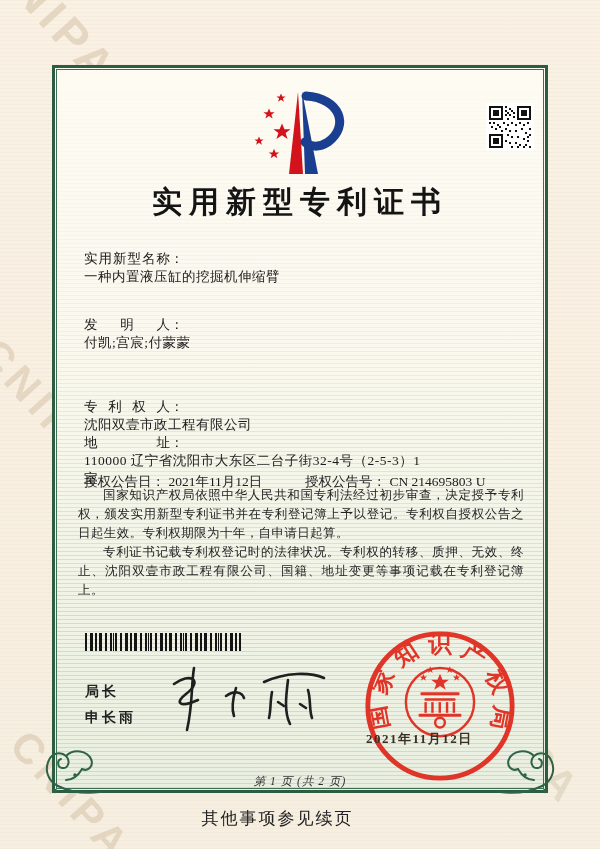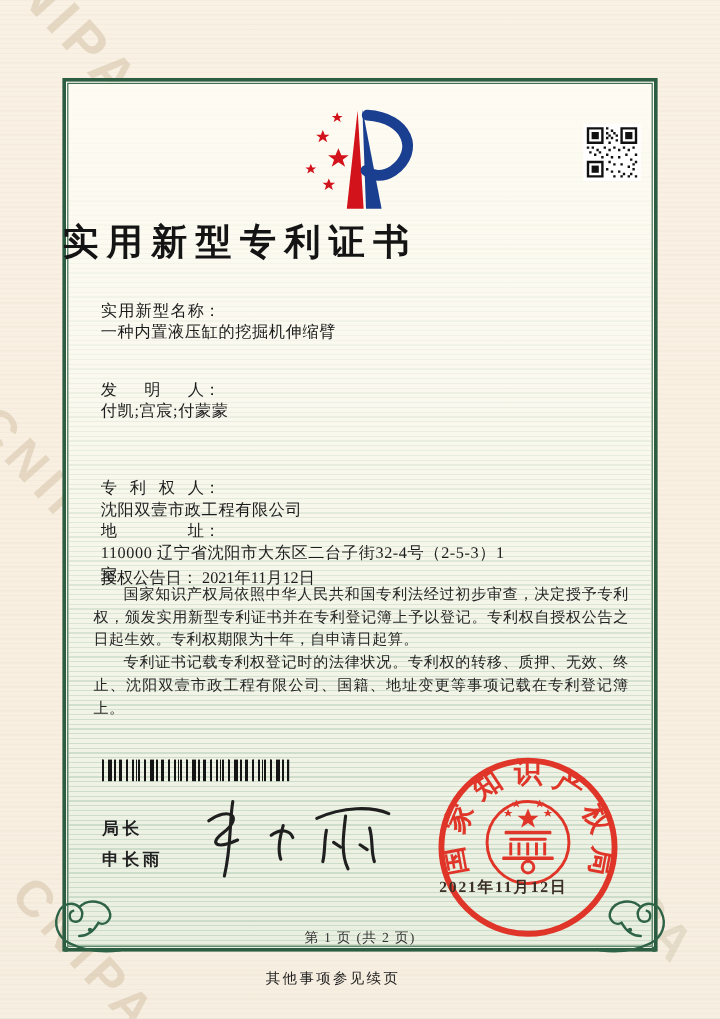--- a/index.html
+++ b/index.html
@@ -27,21 +27,21 @@
     background:repeating-linear-gradient(0deg, rgba(124,170,138,0.28) 0 1px, transparent 1px 4px);
     -webkit-mask-image:linear-gradient(180deg, transparent 0%, rgba(0,0,0,.35) 35%, black 75%);
     mask-image:linear-gradient(180deg, transparent 0%, rgba(0,0,0,.35) 35%, black 75%);
   }
   .content{ position:absolute; inset:0; z-index:2; }
 
   .cert-no{ position:absolute; left:80px; top:98px; font-size:13.5px; letter-spacing:1px; color:#2a2a2a; }
   .logo{ position:absolute; left:248px; top:86px; }
   .qr{ position:absolute; left:486px; top:103px; }
   .title{
-    position:absolute; left:52px; top:182px; width:496px; 
+    position:absolute; left:52px; top:182px; width:496px; text-align:center;
     font-size:30px; font-weight:bold; letter-spacing:7px; color:#141414;
   }
 
   .frow{ position:absolute; left:84px; font-size:13.5px; color:#1c1c1c; width:440px; }
   .flabel{ display:inline-block; width:86px; text-align:justify; text-align-last:justify; vertical-align:top; }
   .fcolon{ display:inline-block; vertical-align:top; }
   .fvalue{ display:inline-block; width:340px; vertical-align:top; line-height:18px; letter-spacing:.5px; }
   .grant-pair{ position:absolute; font-size:13.5px; color:#1c1c1c; white-space:nowrap; }
 
   .paras{ position:absolute; left:78px; top:486px; width:446px; font-size:12.5px;
@@ -64,23 +64,23 @@
   .seal-date{
     position:absolute; left:366px; top:730px; width:150px; font-size:13px; font-weight:600;
     letter-spacing:1.5px; color:#3a2f26; white-space:nowrap;
   }
 
   .flourish{ position:absolute; z-index:3; }
   .flourish.left{ left:42px; top:748px; }
   .flourish.right{ left:498px; top:748px; transform:scaleX(-1); }
 
   .page-num{ position:absolute; left:52px; top:774px; width:496px; text-align:center;
-             font-size:11.5px; color:#333; letter-spacing:1px; }
+             font-size:11.5px; color:#333; letter-spacing:1px;font-style:italic; }
   .cont-note{ position:absolute; left:0; top:807px; width:555px; text-align:center;
-              font-size:12px; color:#222; letter-spacing:2px; }
+              font-size:17px; color:#222; letter-spacing:2px; }
 </style>
 </head>
 <body>
 
 <div class="page">
 
   <div class="watermark" style="left:-32px; top:-12px; font-size:46px;">CNIPA</div>
   <div class="watermark" style="left:402px; top:238px; font-size:44px; color:rgba(200,196,168,0.42);">CNIPA</div>
   <div class="watermark" style="left:-38px; top:380px; font-size:42px;">CNIPA</div>
   <div class="watermark" style="left:-8px; top:772px; font-size:42px;">CNIPA</div>
@@ -135,20 +135,24 @@
       <span class="fvalue">沈阳双壹市政工程有限公司</span>
     </div>
     <div class="frow" style="top:434px;">
       <span class="flabel">地址</span><span class="fcolon">：</span>
       <span class="fvalue">110000 辽宁省沈阳市大东区二台子街32-4号（2-5-3）1室</span>
     </div>
 
     <div class="grant-pair" style="left:84px; top:473px;">
       <span>授权公告日</span><span>：</span>
       <span>2021年11月12日</span>
+    </div>
+    <div class="grant-pair" style="left:305px; top:473px;">
+      <span>授权公告号</span><span>：</span>
+      <span>CN 214695803 U</span>
     </div>
 
     <div class="paras">
       <p>国家知识产权局依照中华人民共和国专利法经过初步审查，决定授予专利权，颁发实用新型专利证书并在专利登记簿上予以登记。专利权自授权公告之日起生效。专利权期限为十年，自申请日起算。</p>
       <p>专利证书记载专利权登记时的法律状况。专利权的转移、质押、无效、终止、沈阳双壹市政工程有限公司、国籍、地址变更等事项记载在专利登记簿上。</p>
     </div>
 
     <div class="barcode"></div>
 
     <div class="signoff">

